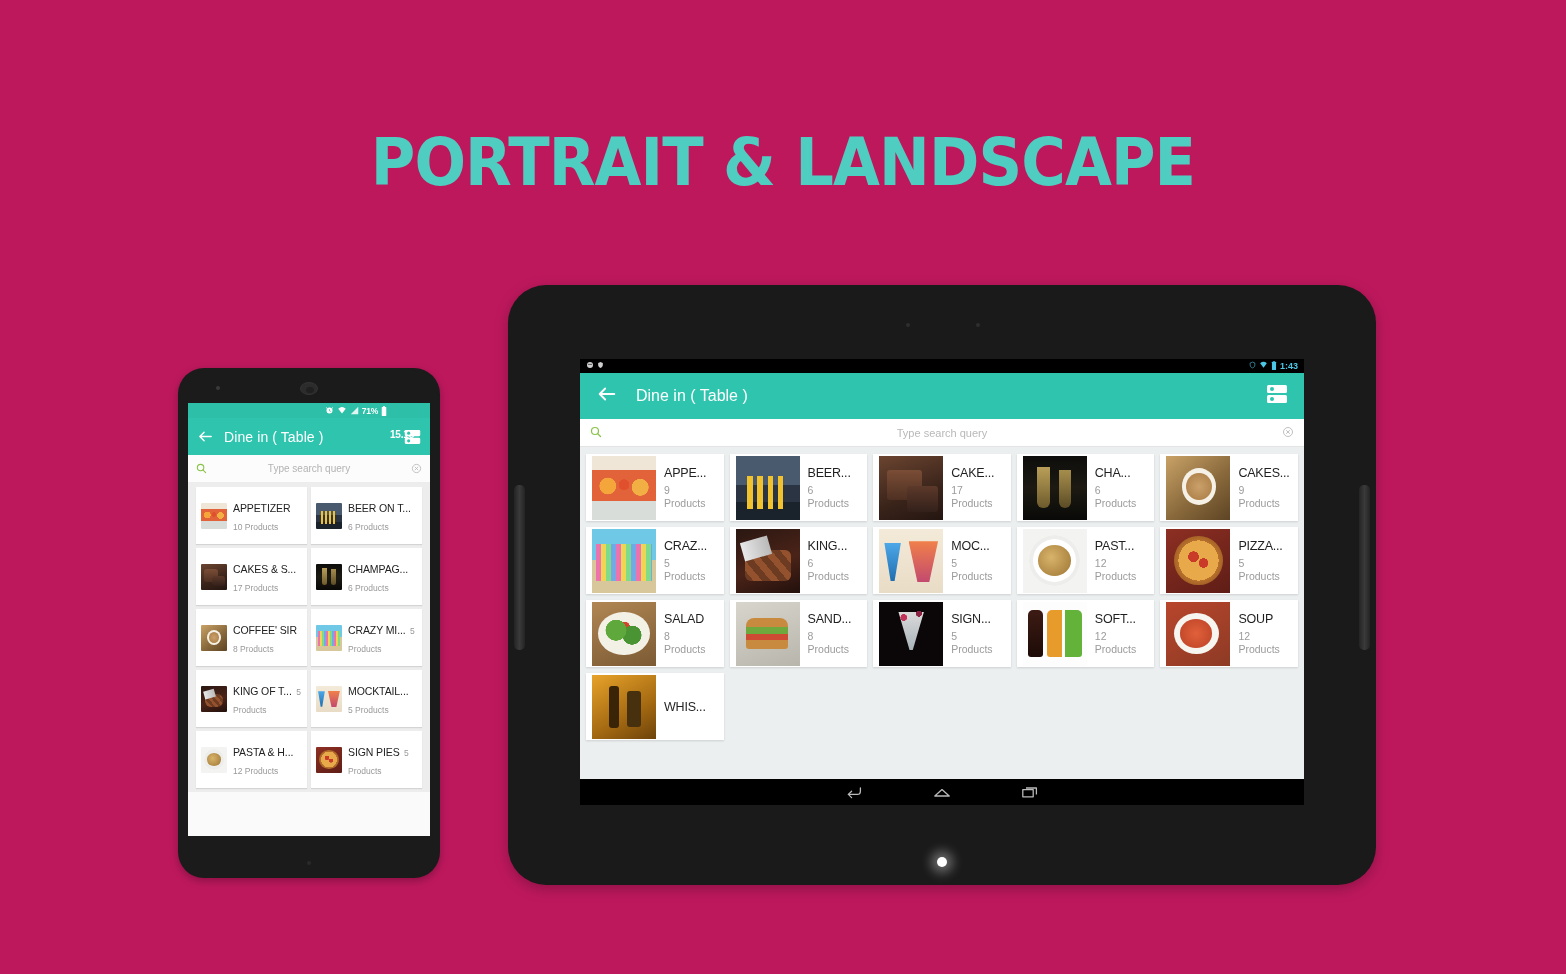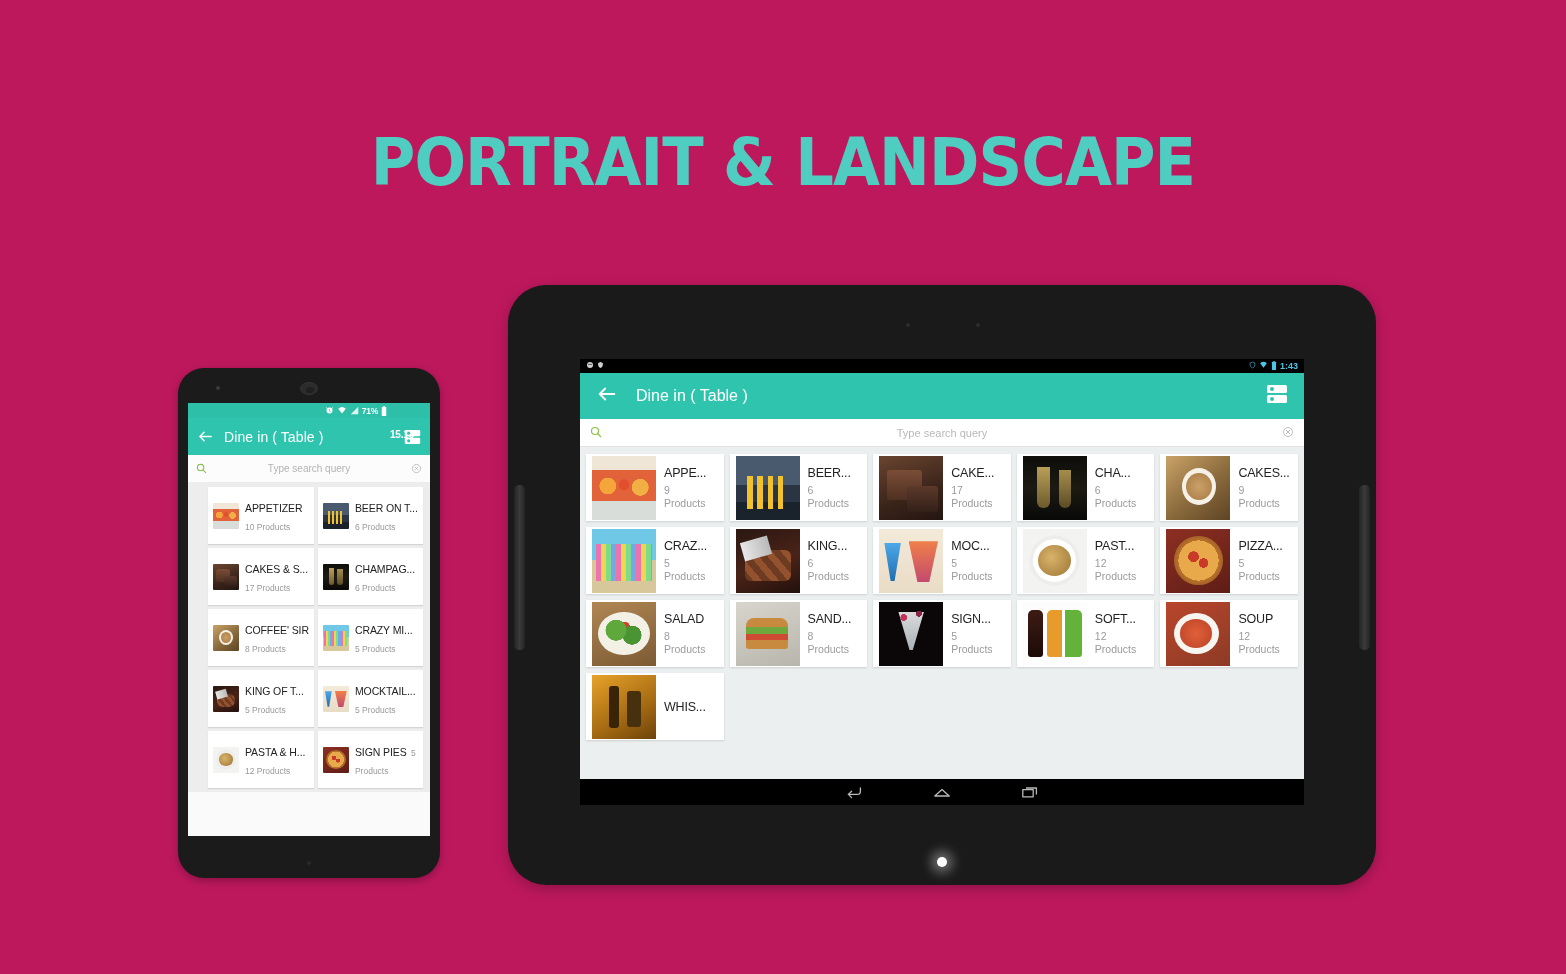--- a/index.html
+++ b/index.html
@@ -82,21 +82,21 @@
     display:flex; align-items:center; padding:0 8px;
     border-bottom:1px solid #ececec;
   }
   .ph-search-ph {
     flex:1; text-align:center; color:#b3b3b3; font-size:10px;
   }
 
   
   .ph-grid {
     display:grid; grid-template-columns:1fr 1fr;
-    gap:4px; padding:4px 20px; background:#ededed;
+    gap:4px; padding:4px 8px; background:#ededed;
   }
   .ph-card {
     background:#fff; height:57px;
     display:flex; align-items:center; padding:0 5px; gap:6px;
     box-shadow:0 1px 1px rgba(0,0,0,.10);
   }
   .ph-thumb { width:26px; height:26px; flex:0 0 26px; border-radius:1px; }
   .ph-meta { min-width:0; flex:1; }
   .ph-name {
     font-size:10.5px; color:#222; white-space:nowrap;

